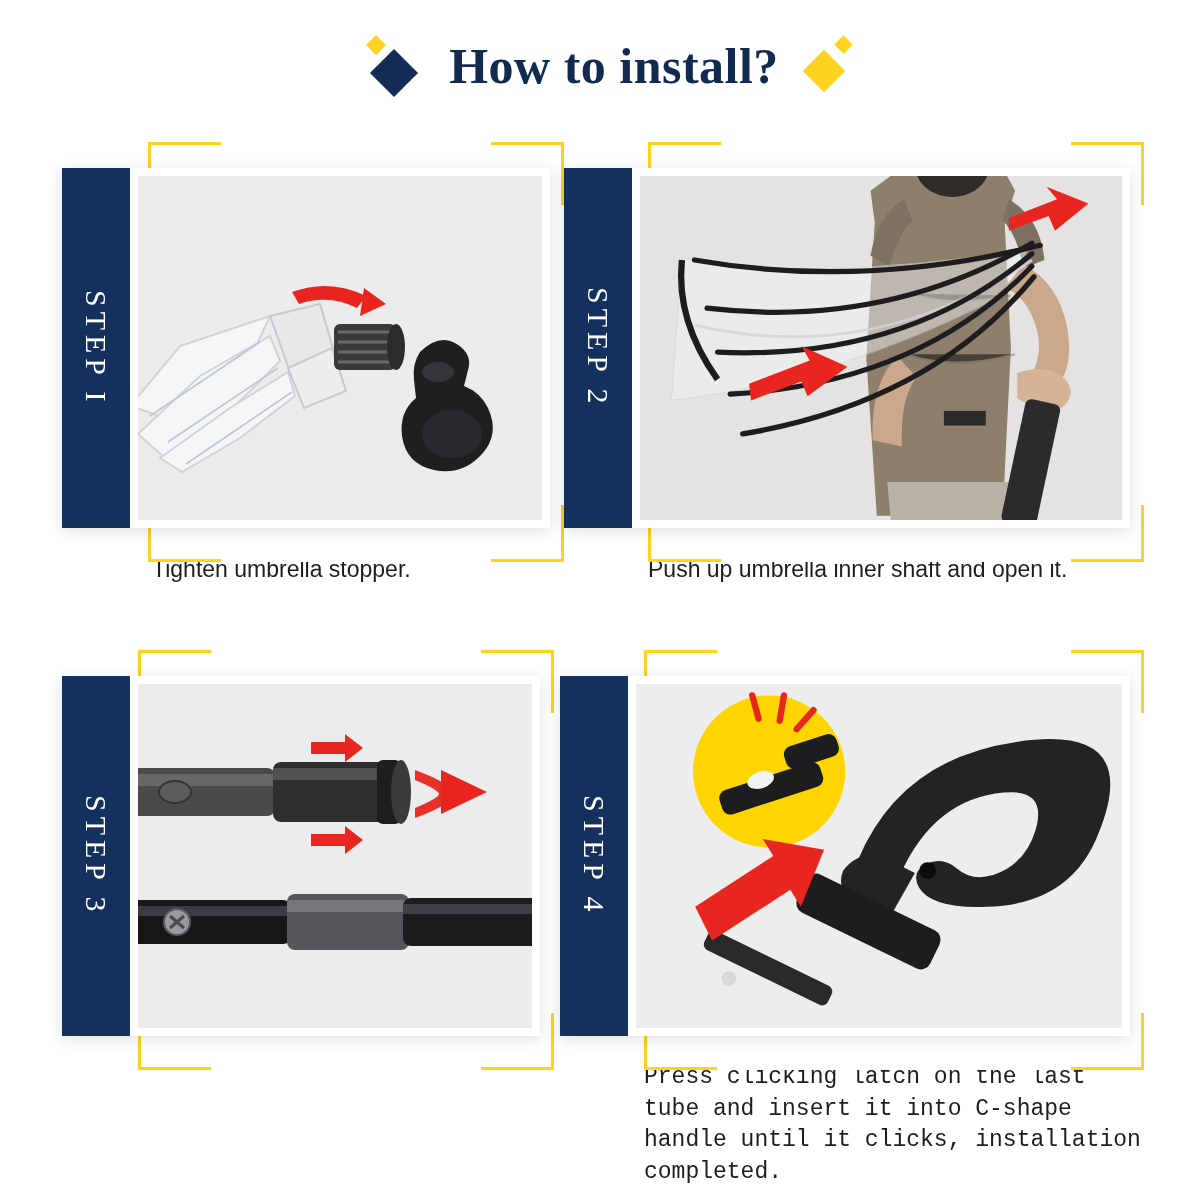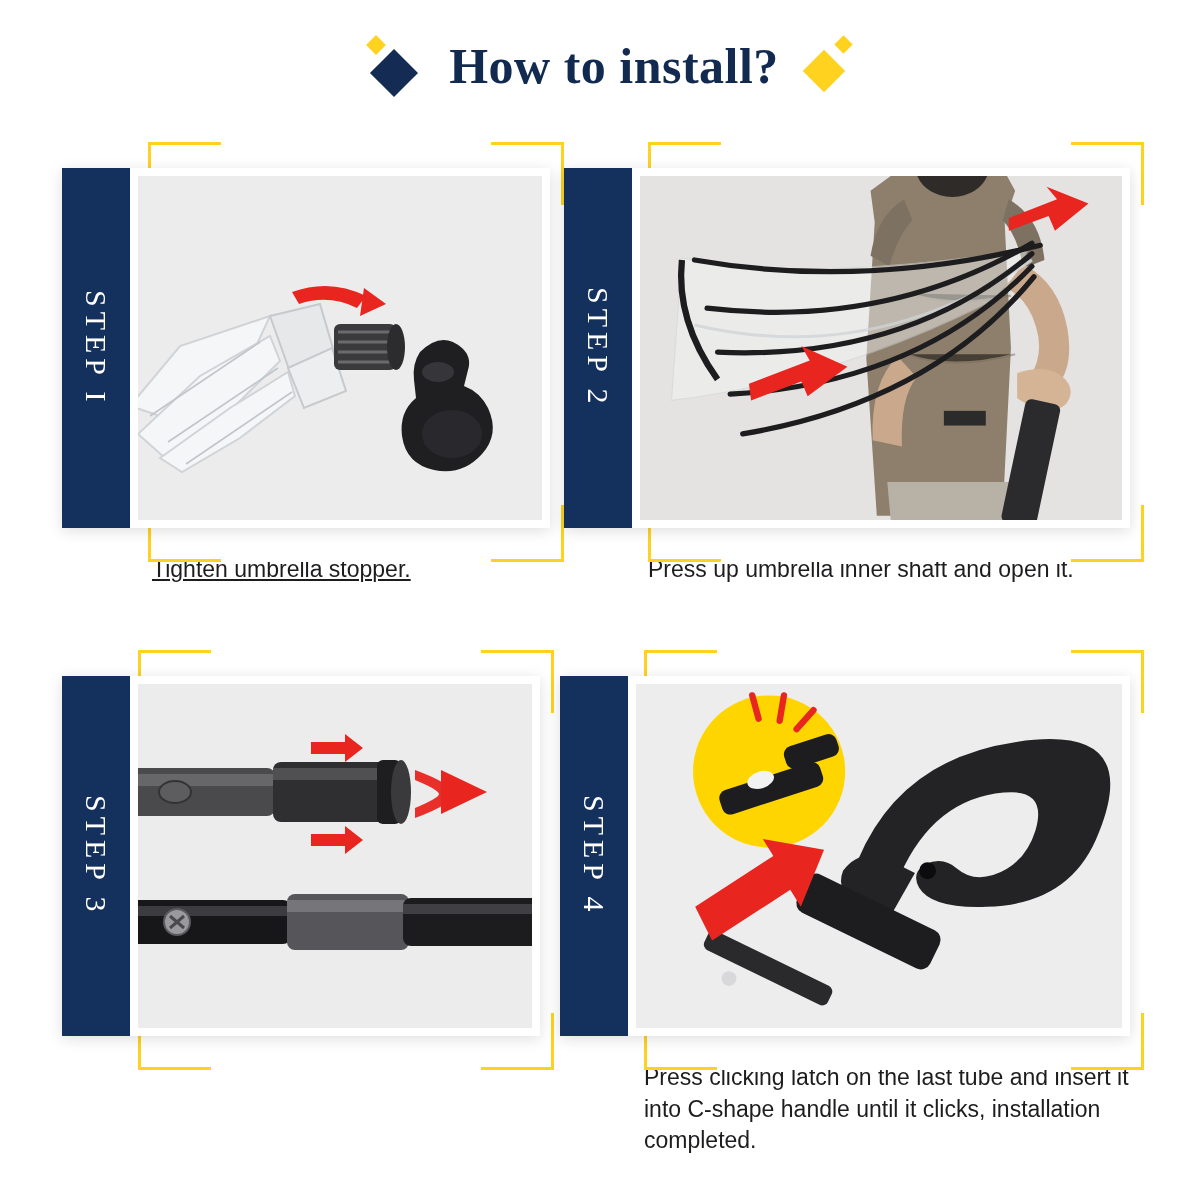--- a/index.html
+++ b/index.html
@@ -158,24 +158,24 @@
     overflow: hidden;
   }
   .caption {
     margin: 26px 0 0 0;
     font-size: 23px;
     line-height: 1.38;
     color: #1d1d1f;
     font-family: "Liberation Sans", sans-serif;
     min-height: 86px;
   }
-  .cell-1 .caption { padding-left: 96px; text-decoration: underline; }
+  .cell-1 .caption { padding-left: 96px; }
   .cell-2 .caption { padding-left: 48px; }
   .cell-3 .caption { padding-left: 82px; }
-  .cell-4 .caption { padding-left: 44px; }
+  .cell-4 .caption { padding-left: 44px; font-family: Liberation Mono, monospace; }
 
   .cell-1 .bracket { left: 92px; right: 36px; }
   .cell-2 .bracket { left: 48px; right: 0px; }
   .cell-3 .bracket { left: 82px; right: 46px; }
   .cell-4 .bracket { left: 44px; right: 0px; }
 
   .cell-1 .card { margin-left: 6px; margin-right: 50px;}
   .cell-2 .card { margin-left: -36px; margin-right: 14px;}
   .cell-3 .card { margin-left: 6px; margin-right: 60px;}
   .cell-4 .card { margin-left: -40px; margin-right: 14px;}
@@ -307,21 +307,21 @@
             <rect x="356" y="222" width="34" height="120" rx="6" fill="#2b2b2d" transform="rotate(12 373 282)"></rect>
           </g>
 
           <g fill="#e8251f">
             <path d="M352 48 l46 -18 l-10 -12 l40 16 l-32 26 l-6 -14 l-38 14 Z"></path>
             <path d="M104 206 l58 -22 l-8 -14 l44 20 l-38 28 l-6 -14 l-48 18 Z"></path>
           </g>
         </svg>
       </div>
     </div>
-    <div class="caption">Press up umbrella inner shaft and open it.</div>
+    <div class="caption">Push up umbrella inner shaft and open it.</div>
   </div>
 
   <div class="step-cell cell-3">
     <div class="bracket">
       <div class="bracket-top-gap"></div>
       <div class="bracket-bottom-gap"></div>
     </div>
     <div class="card">
       <div class="step-label">
         <span>STEP 3</span>

